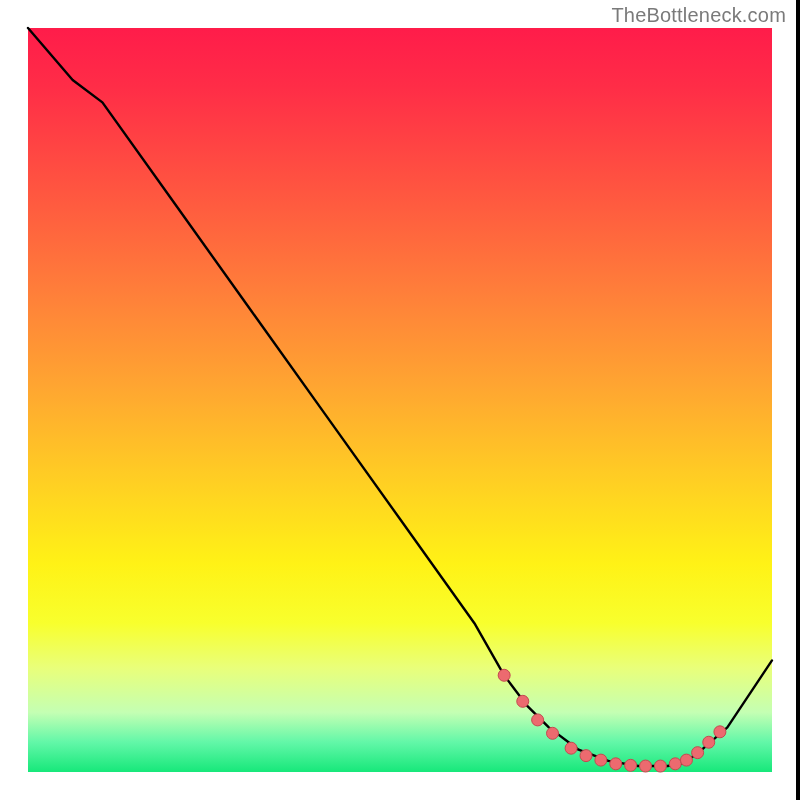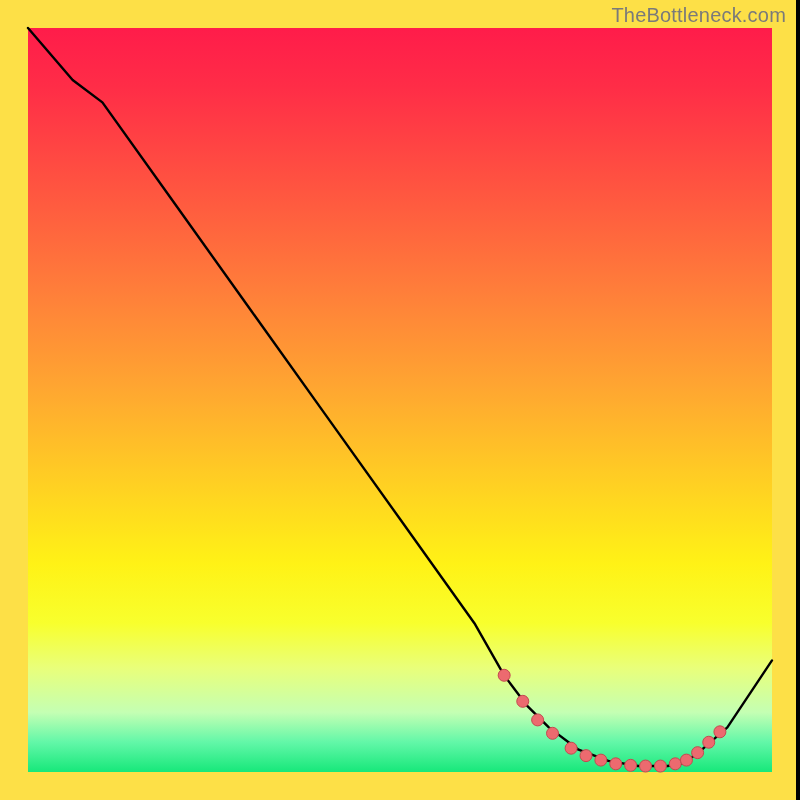--- a/index.html
+++ b/index.html
@@ -7,21 +7,21 @@
     padding: 0;
     width: 800px;
     height: 800px;
     background: #000;
     overflow: hidden;
   }
   .stage {
     position: relative;
     width: 796px;
     height: 800px;
-    background: #fde047;
+    background: #ffffff;
   }
   .plot {
     position: absolute;
     left: 28px;
     top: 28px;
     width: 744px;
     height: 744px;
     background: linear-gradient(
       to bottom,
       #ff1c4a 0%,

